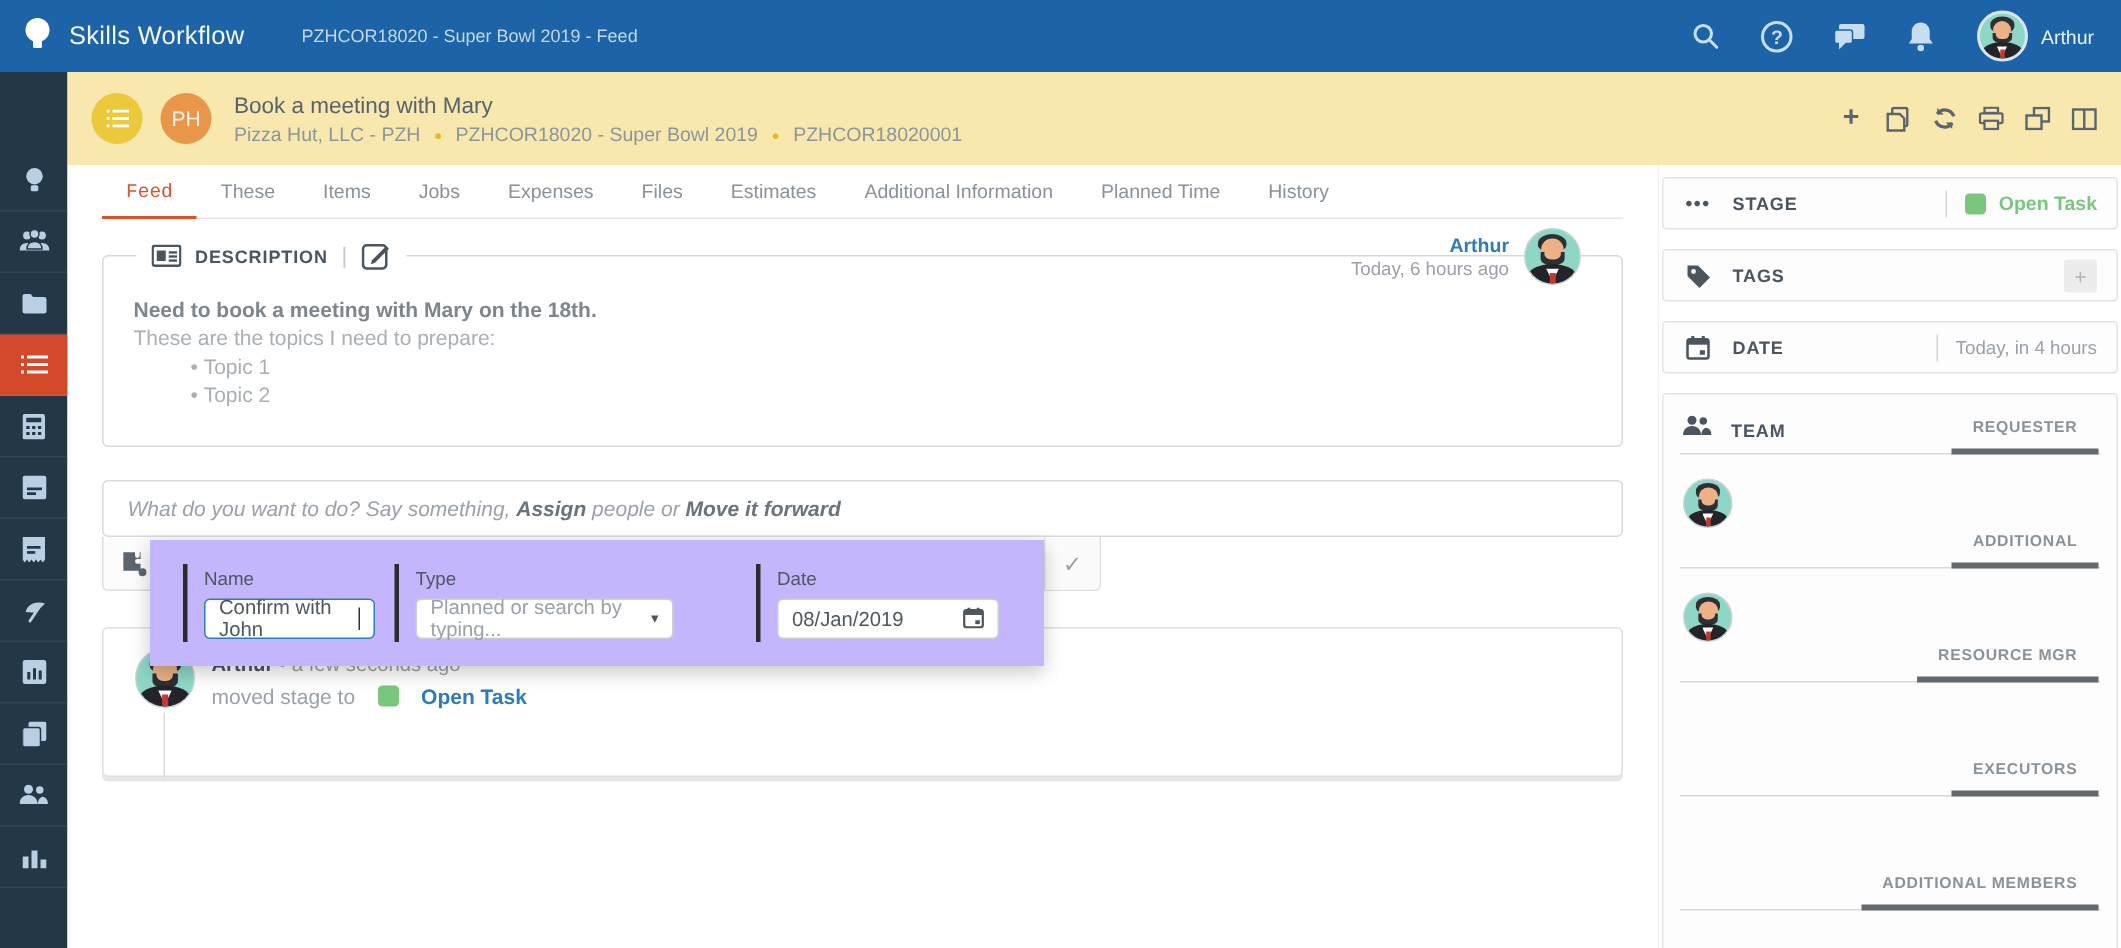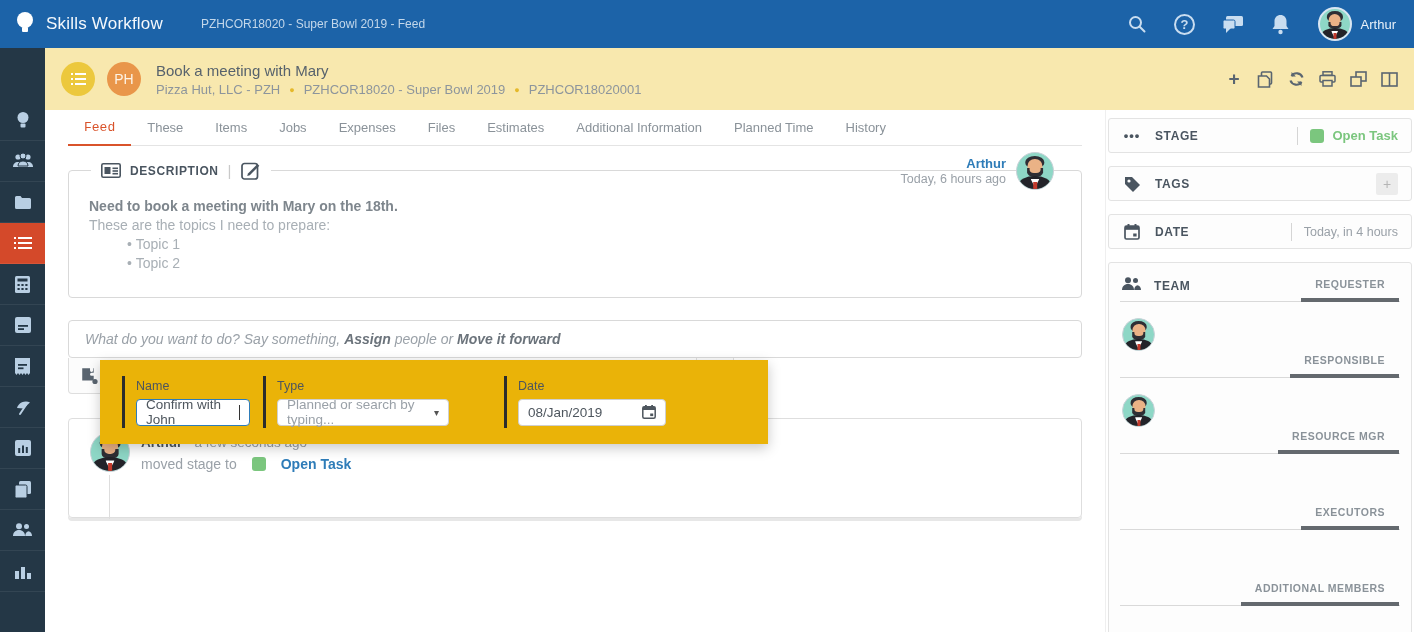--- a/index.html
+++ b/index.html
@@ -91,21 +91,21 @@
     color:#9aa1a8; cursor:text; background:#fff; }
   .say-box b { color:#6b737b; font-weight:600;font-style:italic; }
 
   .action-row { width:666px; height:36px; border:1px solid #dedede; border-top:0;
     border-radius:0 0 4px 4px; display:flex; background:#fcfcfc; }
   .action-left { flex:1; display:flex; align-items:center; padding-left:11px; }
   .action-check { width:37px; border-left:1px solid #dedede; display:flex; align-items:center;
     justify-content:center; color:#9aa1a8; font-size:15px; font-weight:bold;
     border-radius:0 0 4px 0; cursor:pointer; background:#fbfbfb; }
 
-  .popup { position:absolute; left:55px; top:250px; width:668px; height:84px; background:#eab308;
+  .popup { position:absolute; left:55px; top:250px; width:596px; height:84px; background:#c4b5fd;
     box-shadow:0 4px 12px rgba(0,0,0,.22); display:flex; align-items:center;
     padding-left:22px; z-index:6; }
   .pgroup { display:flex; }
   .vbar { width:3px; height:52px; background:#2c2c2c; margin-right:11px; flex:none; }
   .pfields { display:flex; flex-direction:column; justify-content:center; }
   .plabel { font-size:12.5px; color:#4e565e; margin-bottom:6px; }
   .pinput { height:27px; border-radius:4px; padding:0 9px; font-size:13.5px;
     display:flex; align-items:center; background:#fff; }
   .name-input { width:114px; border:1px solid #2e7cb8; color:#4e565e; cursor:text; }
   .cursor-bar { display:inline-block; width:1px; height:15px; background:#333; margin-left:1px; }
@@ -557,21 +557,21 @@
               <div class="av-hair"></div>
                 <div class="av-head"></div>
                 <div class="av-beard"></div>
                 <div class="av-face"></div>
               <div class="av-body"></div>
                 <div class="av-collar"></div>
                 <div class="av-tie"></div>
             </div>
           </div>
           <div class="sec-row">
-              <span class="sec-label">RESPONSIBLE</span>
+              <span class="sec-label">ADDITIONAL</span>
             </div>
           <div class="tline"></div>
           <div class="member-zone">
             <div class="avatar">
               <div class="av-hair"></div>
                 <div class="av-head"></div>
                 <div class="av-beard"></div>
                 <div class="av-face"></div>
               <div class="av-body"></div>
                 <div class="av-collar"></div>

